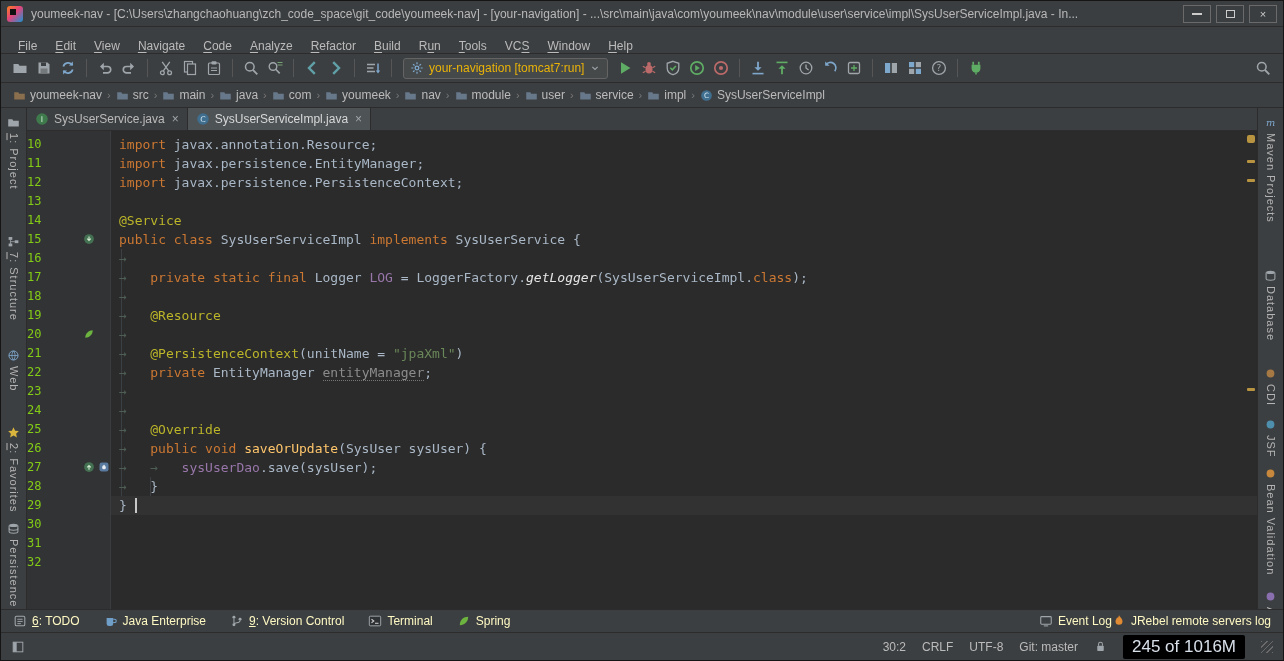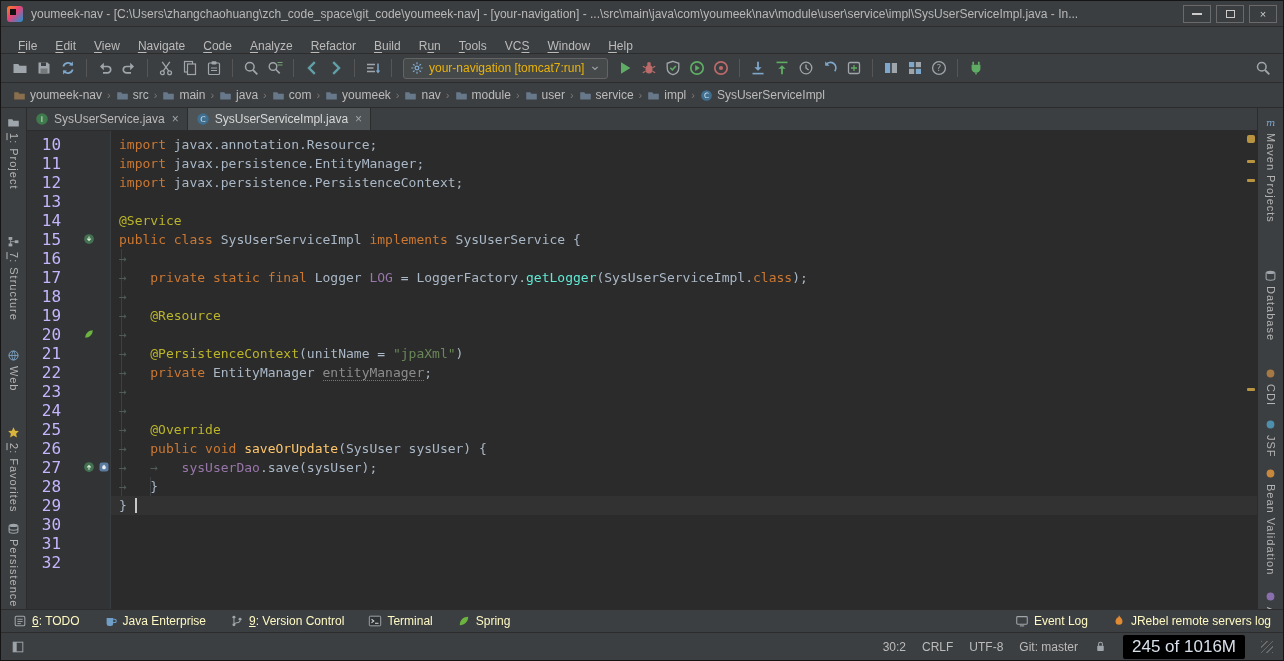--- a/index.html
+++ b/index.html
@@ -42,43 +42,43 @@
 .stripe-right .stripe-item:nth-child(4){margin-top:12px}
 .stripe-right .stripe-item:nth-child(5){margin-top:10px}
 .stripe-right .stripe-item:nth-child(6){margin-top:14px}
 .editor-col{flex:1;display:flex;flex-direction:column;min-width:0}
 .tabbar{height:23px;background:#3c3f41;display:flex;border-bottom:1px solid #2c2c2c}
 .tab{display:flex;align-items:center;gap:5px;padding:0 8px;border-right:1px solid #2c2c2c;color:#bbb}
 .tab.active{background:#4e5356;color:#d8d8d8}
 .tab-close{color:#9fa6ab;margin-left:2px;font-size:12px}
 .editor{flex:1;display:flex;position:relative;font-family:"DejaVu Sans Mono",monospace;font-size:13px;line-height:19px;overflow:hidden;background:#2b2b2b}
 .gutter{width:84px;background:#313335;border-right:1px solid #3a3d3f;padding-top:4px;position:relative;flex:none}
-.gline{height:19px;text-align:center;padding-right:34px;color:#c4b5fd;font-size:16px}
+.gline{height:19px;text-align:left;padding-right:34px;color:#84cc16;font-size:12px}
 .gicon{position:absolute}
 .code-wrap{flex:1;position:relative;padding-top:4px;min-width:0}
 .cline{height:19px;white-space:pre;padding-left:8px;position:relative}
 .caret-line{background:#323232}
 .tok-kw{color:#cc7832}
 .tok-ann{color:#bbb529}
 .tok-str{color:#6a8759}
 .tok-fld{color:#9876aa}
 .tok-sfi{color:#9876aa;}
-.tok-mc{color:#5eead4;}
+.tok-mc{color:#e5e5e5;font-style:italic}
 .tok-md{color:#ffc66b}
 .tok-un{color:#8c8c8c;border-bottom:1px dotted #777}
 .tok-p{color:#a9b7c6}
 .tok-tab{display:inline-block;width:4ch;color:#4e5e55}
 .caret{display:inline-block;width:2px;height:15px;background:#c8c8c8;vertical-align:-3px;margin-left:1ch}
 .iguide{position:absolute;width:1px;background:#3a4043}
 .error-stripe{position:absolute;top:0;right:0;width:12px;bottom:0}
 .smark{position:absolute;right:2px;width:8px;height:3px;background:#b89441;border-radius:1px}
 .insp{position:absolute;top:4px;right:2px;width:8px;height:8px;border-radius:2px;background:#b89441}
 .bottombar{position:absolute;left:0;right:0;bottom:28px;height:23px;background:#3c3f41;border-top:1px solid #2c2c2c;display:flex;align-items:center;padding:0 12px;gap:24px}
 .bb-item{display:flex;align-items:center;gap:5px;color:#fef9c3;white-space:nowrap}
-.bb-right{margin-left:auto;display:flex;gap:24px}
+.bb-right{margin-left:auto;display:flex;}
 .statusbar{position:absolute;left:0;right:0;bottom:0;height:28px;background:#3c3f41;border-top:1px solid #2c2c2c;display:flex;align-items:center;padding:0 10px;gap:16px;color:#bbb}
 .sb-spacer{flex:1}
 .mem{background:#000000;border-radius:2px;padding:2px 9px;color:#d8e0ea;font-size:17px}
 .grip{width:12px;height:12px;background:repeating-linear-gradient(135deg,#6a6a6a 0 1px,transparent 1px 4px)}
 </style>
 </head>
 <body>
 
 <div class="titlebar">
   <div class="app-ic"></div>

